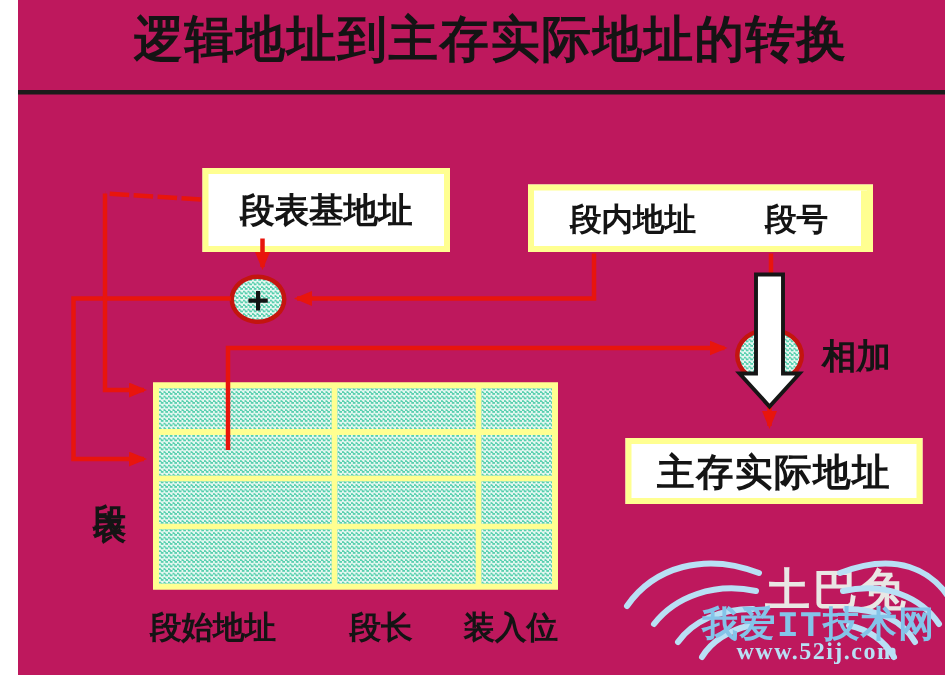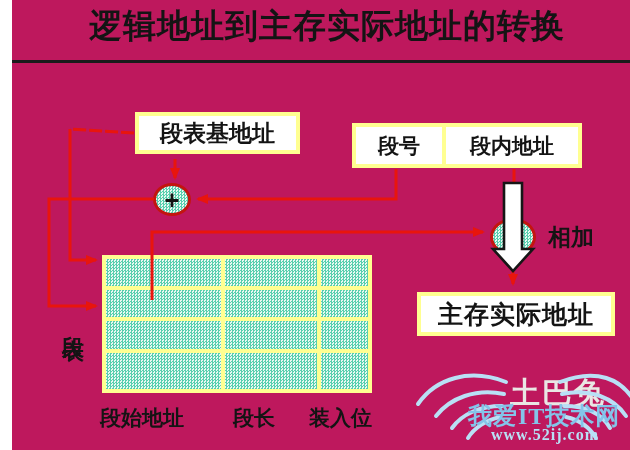--- a/index.html
+++ b/index.html
@@ -21,21 +21,21 @@
     display:flex;align-items:center;justify-content:center;
     font-weight:bold;white-space:nowrap;
   }
   #lbl-logical{left:433px;top:89px;font-size:20px;font-weight:bold;}
   #box-seg{left:340px;top:123px;width:230px;height:45px;display:flex;
     border:4px solid var(--box-yellow,#ffff91);background:#fff;box-sizing:border-box;}
   #box-seg .cell{display:flex;align-items:center;justify-content:center;
     font-size:21px;font-weight:bold;}
   #seg-no{width:86px;border-right:4px solid var(--box-yellow,#ffff91);}
   #seg-off{flex:1;}
-  #box-base{left:123px;top:112px;width:165px;height:42px;font-size:23px;}
+  #box-base{left:123px;top:112px;width:165px;height:56px;font-size:23px;}
   #box-main{left:405px;top:292px;width:198px;height:44px;font-size:25px;letter-spacing:1px;}
   .teal{
     background-color:#7edcc2;
     background-image:conic-gradient(var(--teal-a,#57cfae) 25%,var(--teal-b,#e8f8f2) 0 50%,var(--teal-a,#57cfae) 0 75%,var(--teal-b,#e8f8f2) 0);
     background-size:3px 3px;
   }
   .adder-circle{
     border:3px solid var(--circle-red,#c3150f);border-radius:50%;
     box-sizing:border-box;z-index:2;display:flex;align-items:center;justify-content:center;
   }
@@ -59,37 +59,37 @@
   #overlay{left:0;top:0;z-index:3;pointer-events:none;}
   .rl{stroke:var(--line-red,#e8150d);stroke-width:3;fill:none;}
   .rl-dash{stroke-dasharray:13 3;}
   .arrfill{fill:var(--line-red,#e8150d);}
   .funnel{fill:#ffffff;stroke:#161616;stroke-width:2.6;}
   
   #wm-wings{left:398px;top:360px;z-index:1;pointer-events:none;}
   .wing{stroke:var(--wm-light,#b9e0f5);stroke-width:4;fill:none;stroke-linecap:round;}
   #wm-brand{left:498px;top:373px;font-size:30px;font-weight:bold;color:var(--wm-gray,#e9e7e4);letter-spacing:2px;z-index:1;}
   #wm-site{left:456px;top:400px;font-size:24px;font-weight:bold;color:var(--wm-blue,#84c4e9);
-    font-family:Liberation Serif, serif;letter-spacing:1px;z-index:2;}
+    font-family:Liberation Mono, monospace;letter-spacing:1px;z-index:2;}
   #wm-url{left:479px;top:426px;font-size:16px;font-weight:bold;color:var(--wm-light,#b9e0f5);
     font-family:Liberation Serif, serif;letter-spacing:1px;z-index:2;}
 </style>
 </head>
 <body>
 
 <div id="stage">
 
   <div id="title" class="abs">逻辑地址到主存实际地址的转换</div>
 
   <div id="frame" class="abs"></div>
 
 
   <div id="box-seg" class="abs">
+    <div id="seg-off" class="cell">段内地址</div>
     <div id="seg-no" class="cell">段号</div>
-    <div id="seg-off" class="cell">段内地址</div>
   </div>
 
   <div id="box-base" class="abs ybox">段表基地址</div>
 
   <div id="plus-circle" class="abs teal adder-circle">
     <span>+</span>
   </div>
 
   <div id="seg-table" class="abs">
     <div class="teal"></div>

